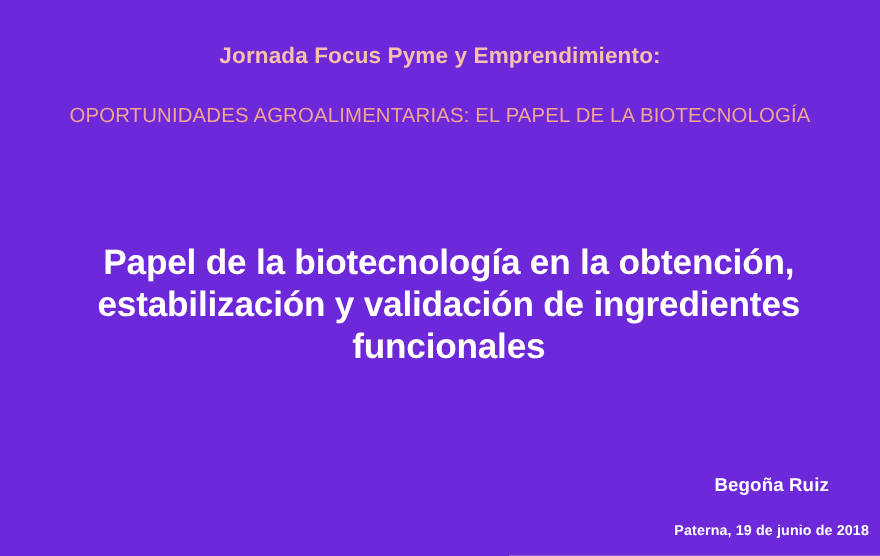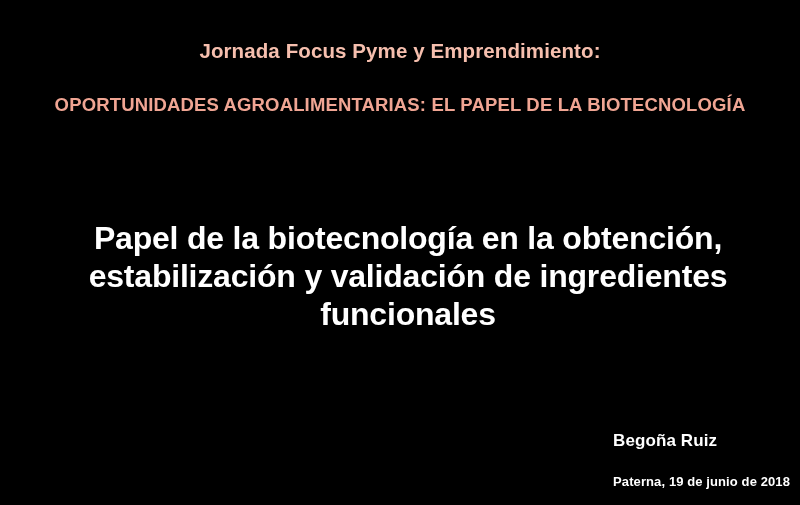--- a/index.html
+++ b/index.html
@@ -10,21 +10,21 @@
     width: 800px;
     height: 505px;
     overflow: hidden;
     font-family: "Liberation Sans", sans-serif;
   }
 
   #slide {
     position: relative;
     width: 800px;
     height: 505px;
-    background: #000000;
+    background: #6d28d9;
     box-sizing: border-box;
     overflow: hidden;
   }
 
   
   #event-header {
     position: absolute;
     left: 0;
     top: 38px;
     width: 800px;
@@ -39,21 +39,21 @@
     line-height: 26px;
     letter-spacing: 0.1px;
     margin: 0;
     padding: 0;
   }
 
   .event-line-2 {
     display: block;
     color: #f0a593;
     font-size: 18.5px;
-    font-weight: bold;
+    font-weight: normal;
     line-height: 26px;
     letter-spacing: 0.15px;
     margin: 0;
     padding: 0 40px;
     margin-top: 28px;
   }
 
   
   #main-title {
     position: absolute;
@@ -69,21 +69,21 @@
     padding: 0 18px;
     box-sizing: border-box;
     margin: 8px;
   }
 
   
   #footer-block {
     position: absolute;
     right: 10px;
     bottom: 12px;
-    text-align: left;
+    text-align: center;
   }
 
   .author-name {
     display: block;
     color: #ffffff;
     font-size: 17px;
     font-weight: bold;
     line-height: 22px;
     margin: 0 0 19px 0;
     letter-spacing: 0.1px;

